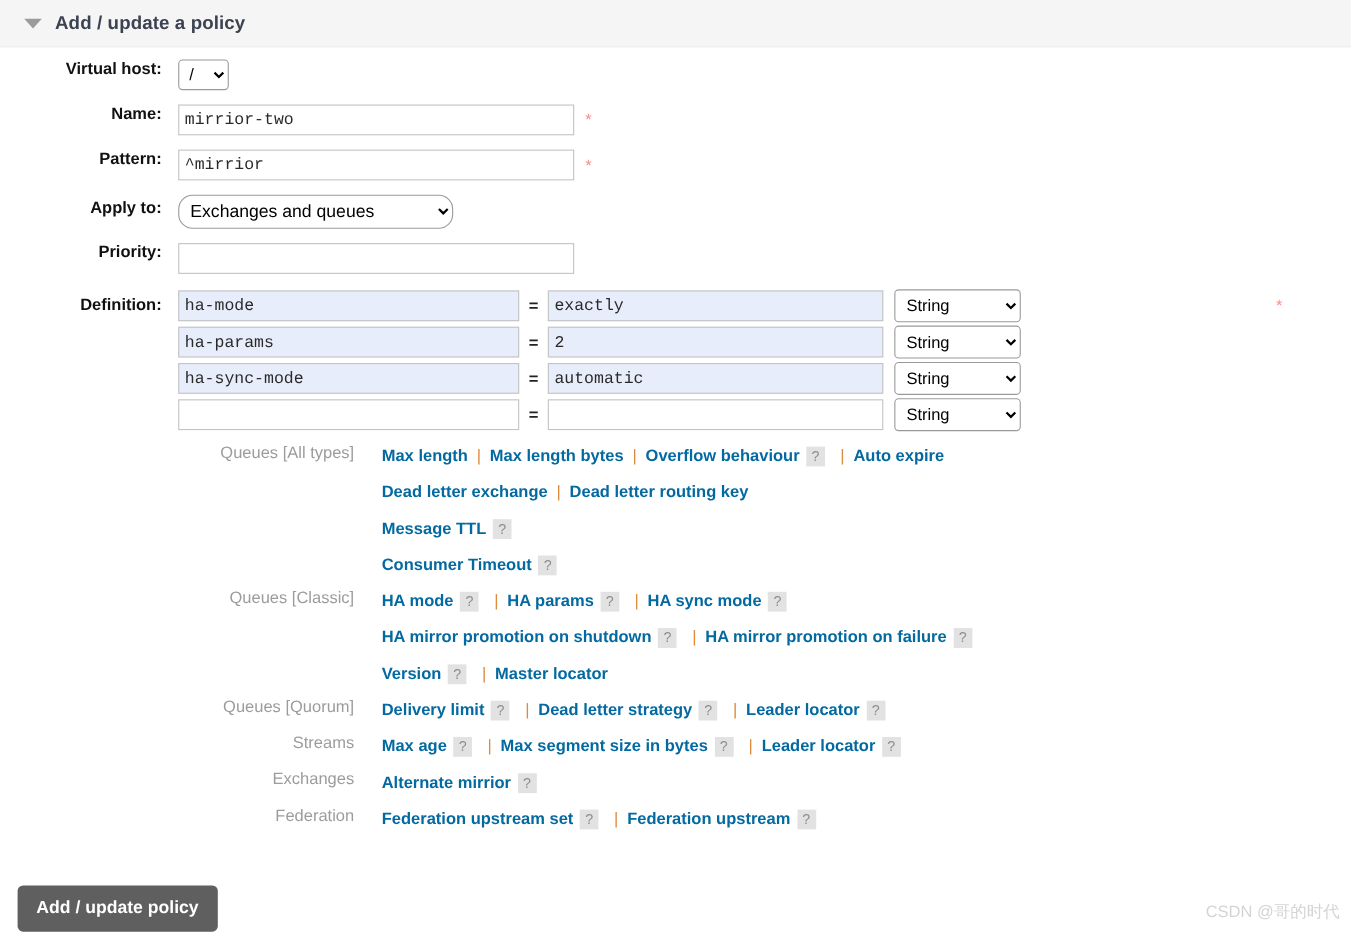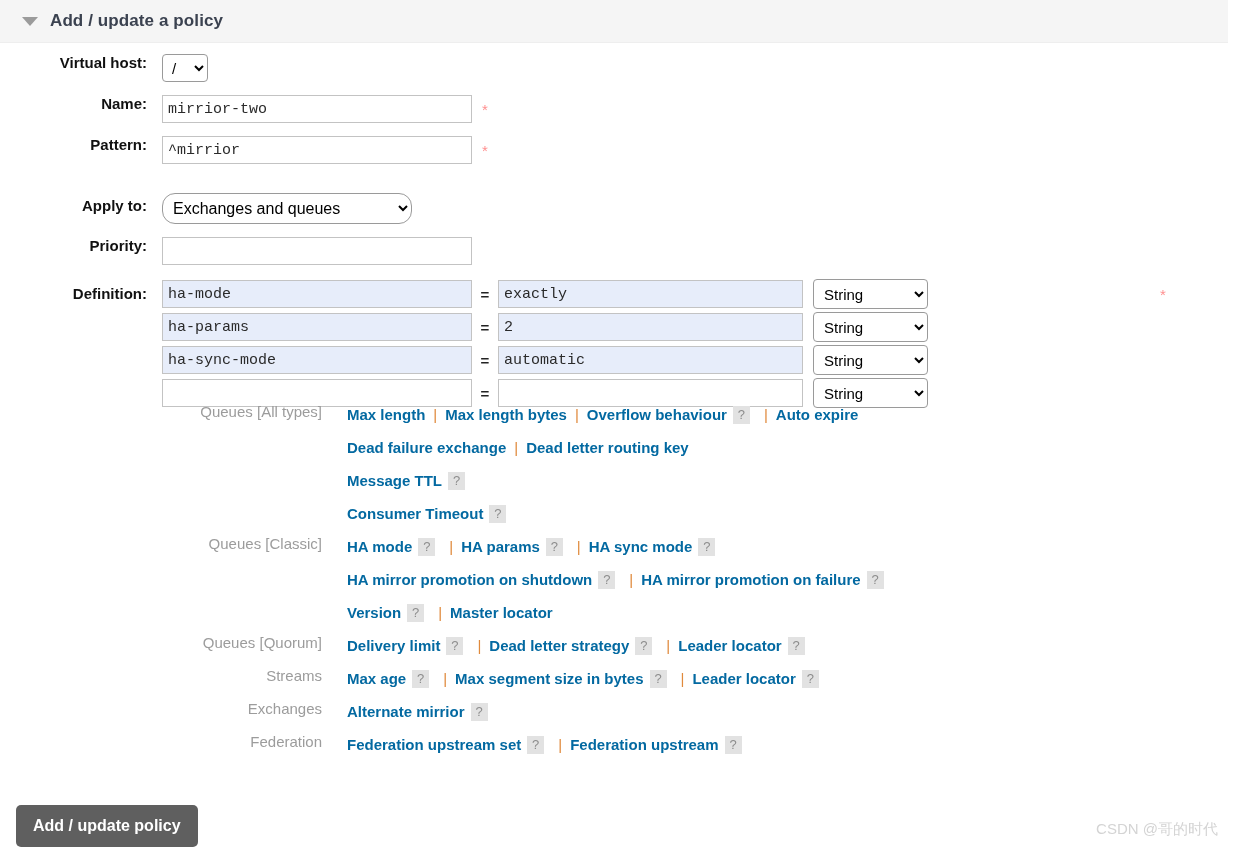--- a/index.html
+++ b/index.html
@@ -96,21 +96,21 @@
     font-family: "Liberation Mono", monospace;
     font-size: 15px;
     color: #2a2a2a;
     border: 1px solid #c3c3c3;
     background: #ffffff;
     height: 28px;
     box-sizing: border-box;
     padding: 2px 5px;
     outline: none;
   }
-  input.wide { width: 310px; }
+  input.wide { width: 360px; }
   input.defn-key { width: 310px; height: 28px; }
   input.defn-val { width: 305px; height: 28px; }
   input.filled {
     background: #e7edfa;
     border: 1px solid #c3c3c3;
   }
 
   .req-star {
     color: #ff8f8f;
     font-size: 15px;
@@ -246,21 +246,21 @@
   </div>
 
   <div class="form-row" style="margin-top:13px;">
     <div class="form-label">Pattern:</div>
     <div class="field-col">
       <input class="ui-text wide" type="text" value="^mirrior" style="">
       <span class="req-star">*</span>
     </div>
   </div>
 
-  <div class="form-row" style="margin-top:29px;">
+  <div class="form-row" style="margin-top:13px;">
     <div class="form-label" style="padding-top:4px;">Apply to:</div>
     <div class="field-col">
       <select class="ui-select applyto-select" style="height:31px;font-size:16px;border-radius:13px;">
         <option>Exchanges and queues</option>
       </select>
     </div>
   </div>
 
   <div class="form-row" style="margin-top:13px;">
     <div class="form-label">Priority:</div>
@@ -316,21 +316,21 @@
           <a class="plink">Max length</a>
           <span class="sep">|</span>
           <a class="plink">Max length bytes</a>
           <span class="sep">|</span>
           <a class="plink">Overflow behaviour</a>
           <span class="help-badge">?</span>
           <span class="sep">|</span>
           <a class="plink">Auto expire</a>
         </div>
         <div class="param-line">
-          <a class="plink">Dead failure exchange</a>
+          <a class="plink">Dead letter exchange</a>
           <span class="sep">|</span>
           <a class="plink">Dead letter routing key</a>
         </div>
         <div class="param-line">
           <a class="plink">Message TTL</a>
           <span class="help-badge">?</span>
         </div>
         <div class="param-line">
           <a class="plink">Consumer Timeout</a>
           <span class="help-badge">?</span>

